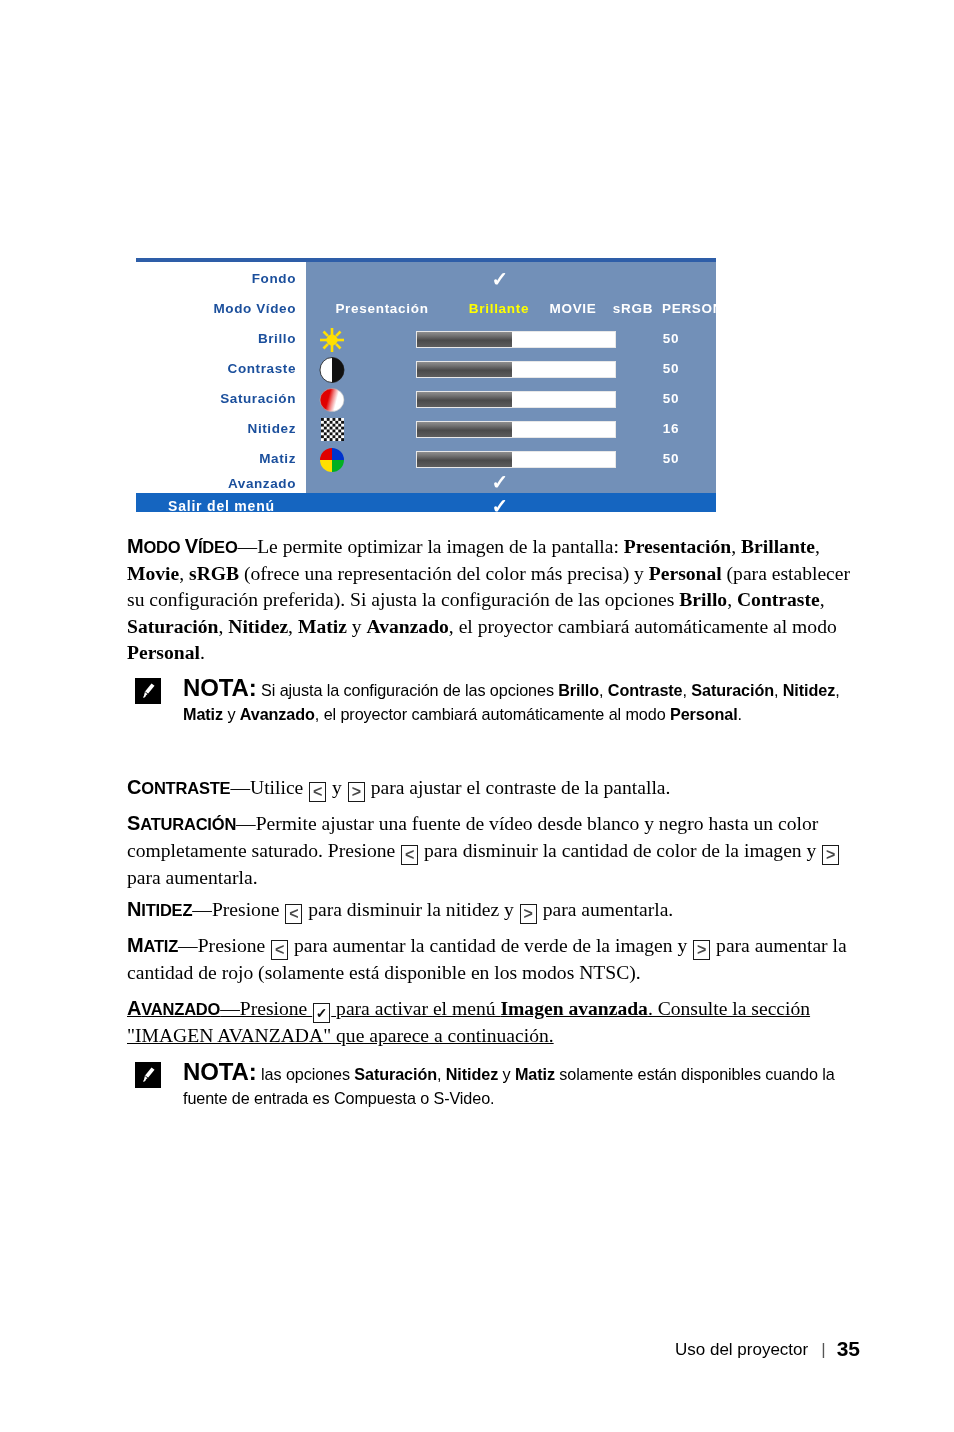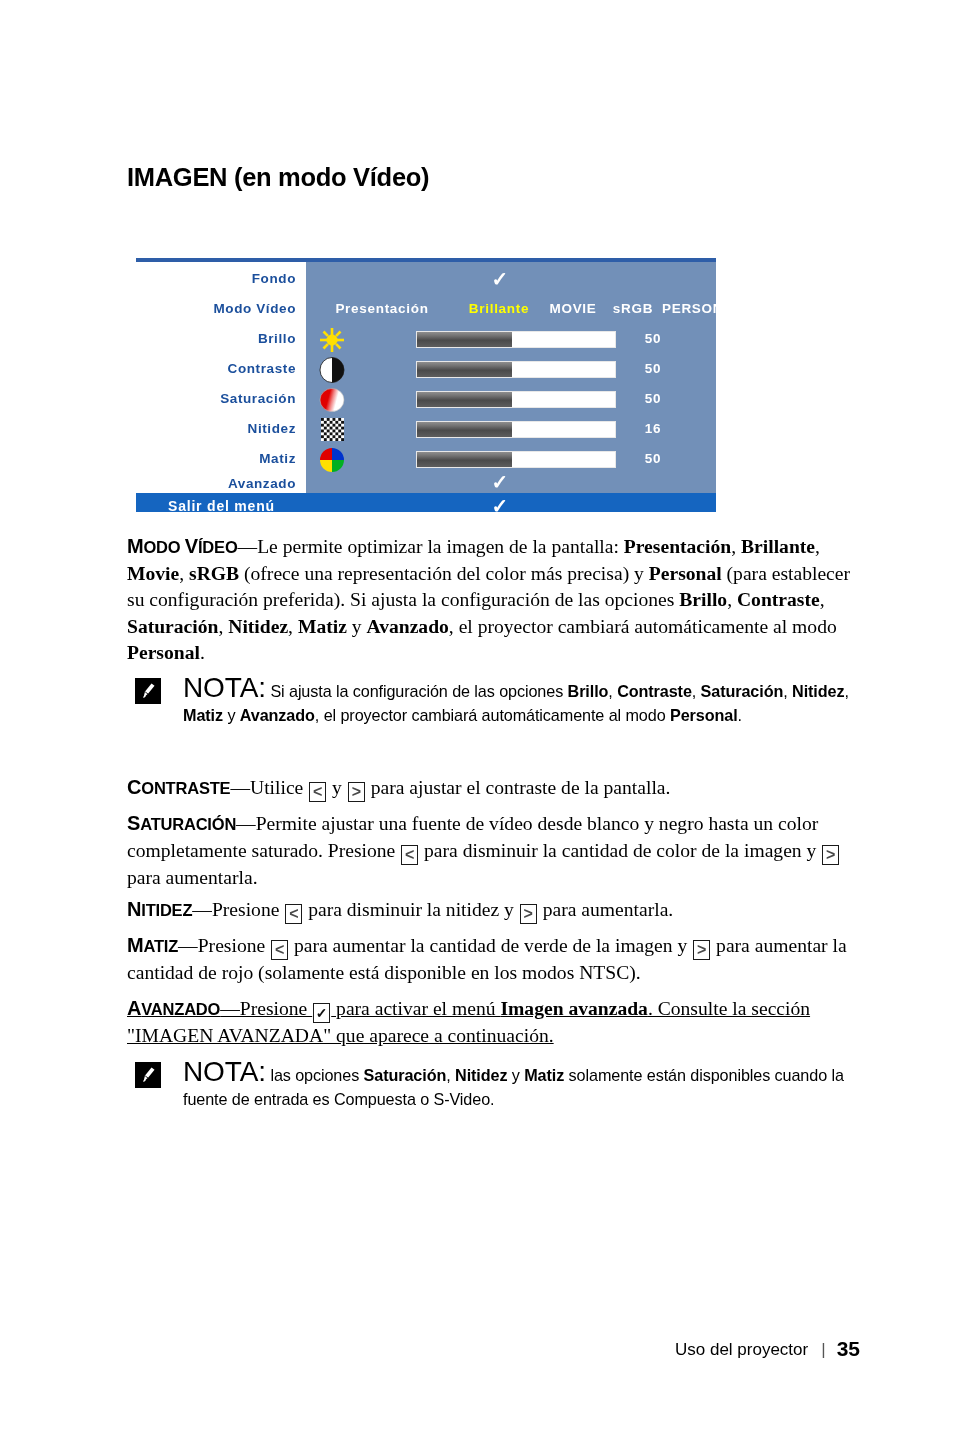--- a/index.html
+++ b/index.html
@@ -151,21 +151,21 @@
     box-sizing: border-box;
   }
   .slider-fill {
     position: absolute;
     left: 0; top: 0;
     height: 100%;
     background: linear-gradient(to bottom, #8e8e8e 0%, #767676 22%, #4a4a4a 55%, #5d5d5d 100%);
   }
   .slider-val {
     position: absolute;
-    left: 472px;
+    left: 490px;
     top: 0;
     width: 90px;
     height: 30px;
     line-height: 30px;
     text-align: center;
     color: #ffffff;
     font-weight: bold;
     font-size: 13.5px;
     letter-spacing: 0.8px;
   }
@@ -220,22 +220,22 @@
   .nota-text {
     position: absolute;
     left: 48px;
     top: 0;
     width: 677px;
     font-size: 16.2px;
     line-height: 24px;
     letter-spacing: -0.1px;
   }
   .nota-text .lead {
-    font-weight: normal;
-    font-size: 28px;
+    font-weight: bold;
+    font-size: 24px;
   }
   .nota-text b { font-weight: bold; }
 
   
   .keybox {
     display: inline-block;
     border: 1.4px solid #1a1a1a;
     width: 17px;
     height: 20px;
     line-height: 18px;
@@ -269,21 +269,20 @@
     font-weight: bold;
     font-size: 21px;
     vertical-align: -1px;
   }
 </style>
 </head>
 <body>
 
 <div class="page">
 
-  <div class="h1">IMAGEN (en modo Vídeo)</div>
 
 
   <div class="osd">
     <div class="osd-body">
       <div class="osd-right"></div>
 
       <div class="osd-row" style="top:2px;">
         <div class="osd-label">Fondo</div>
         <div class="osd-check">✓</div>
       </div>

